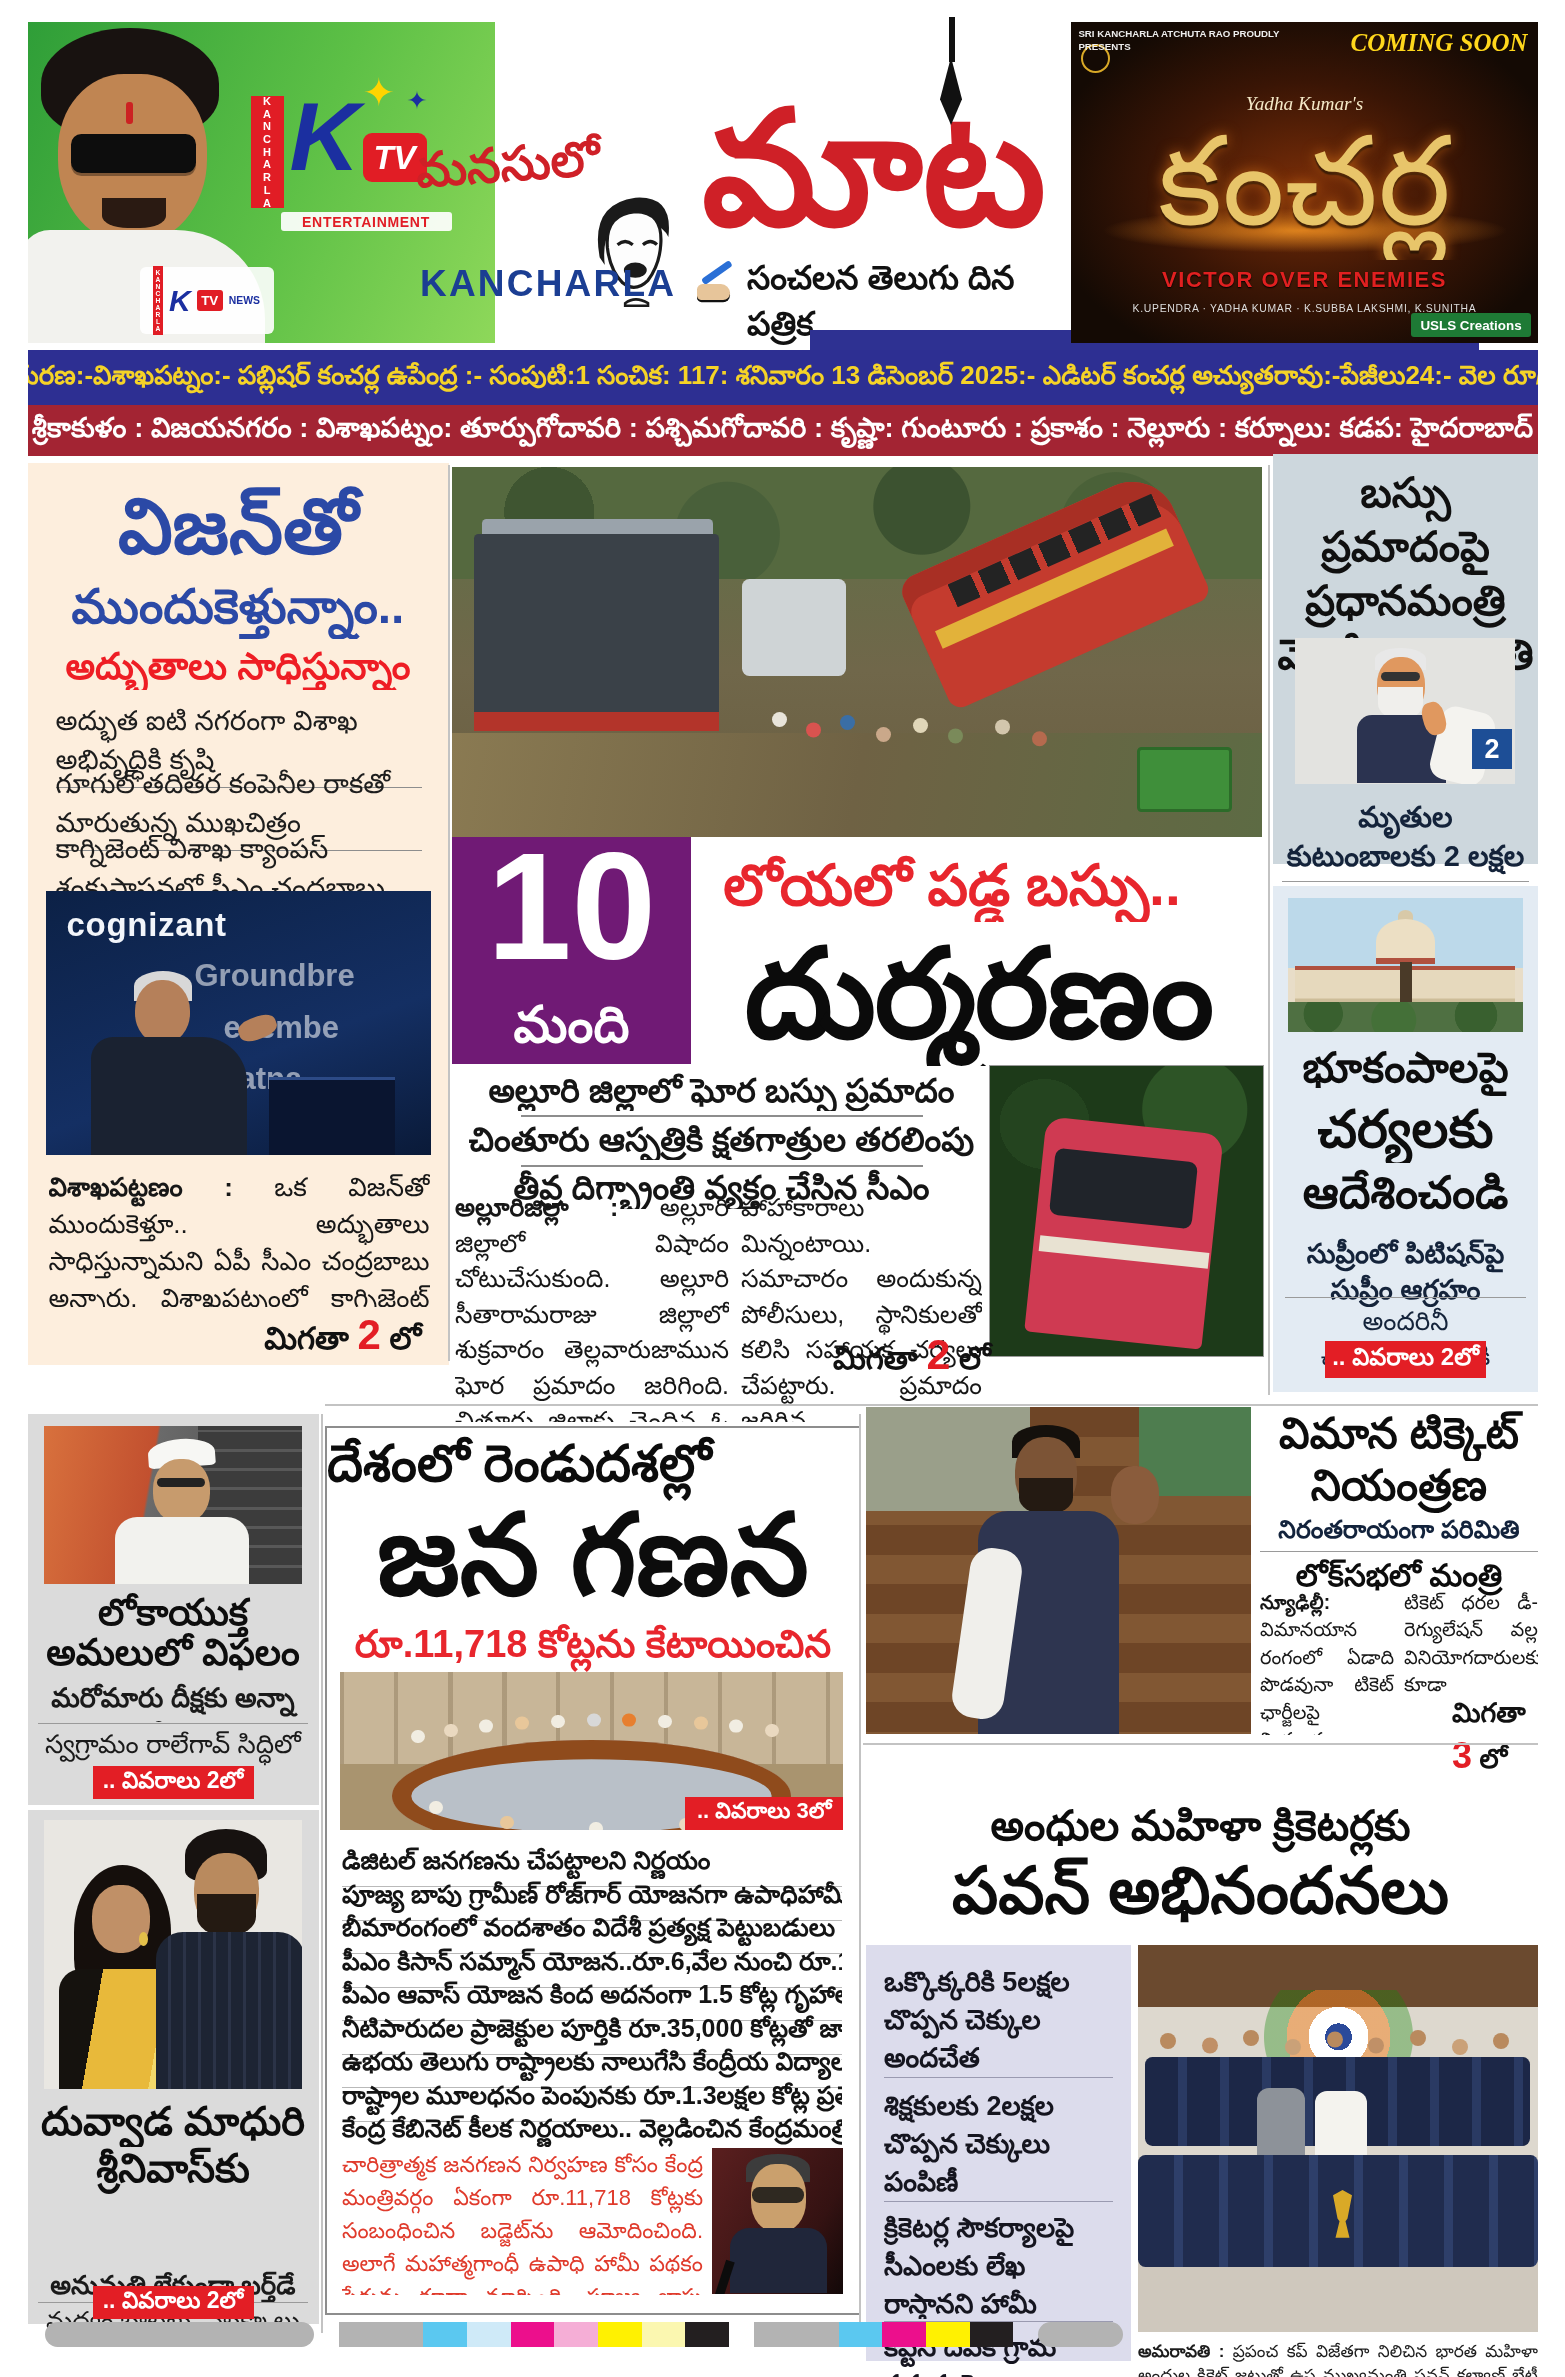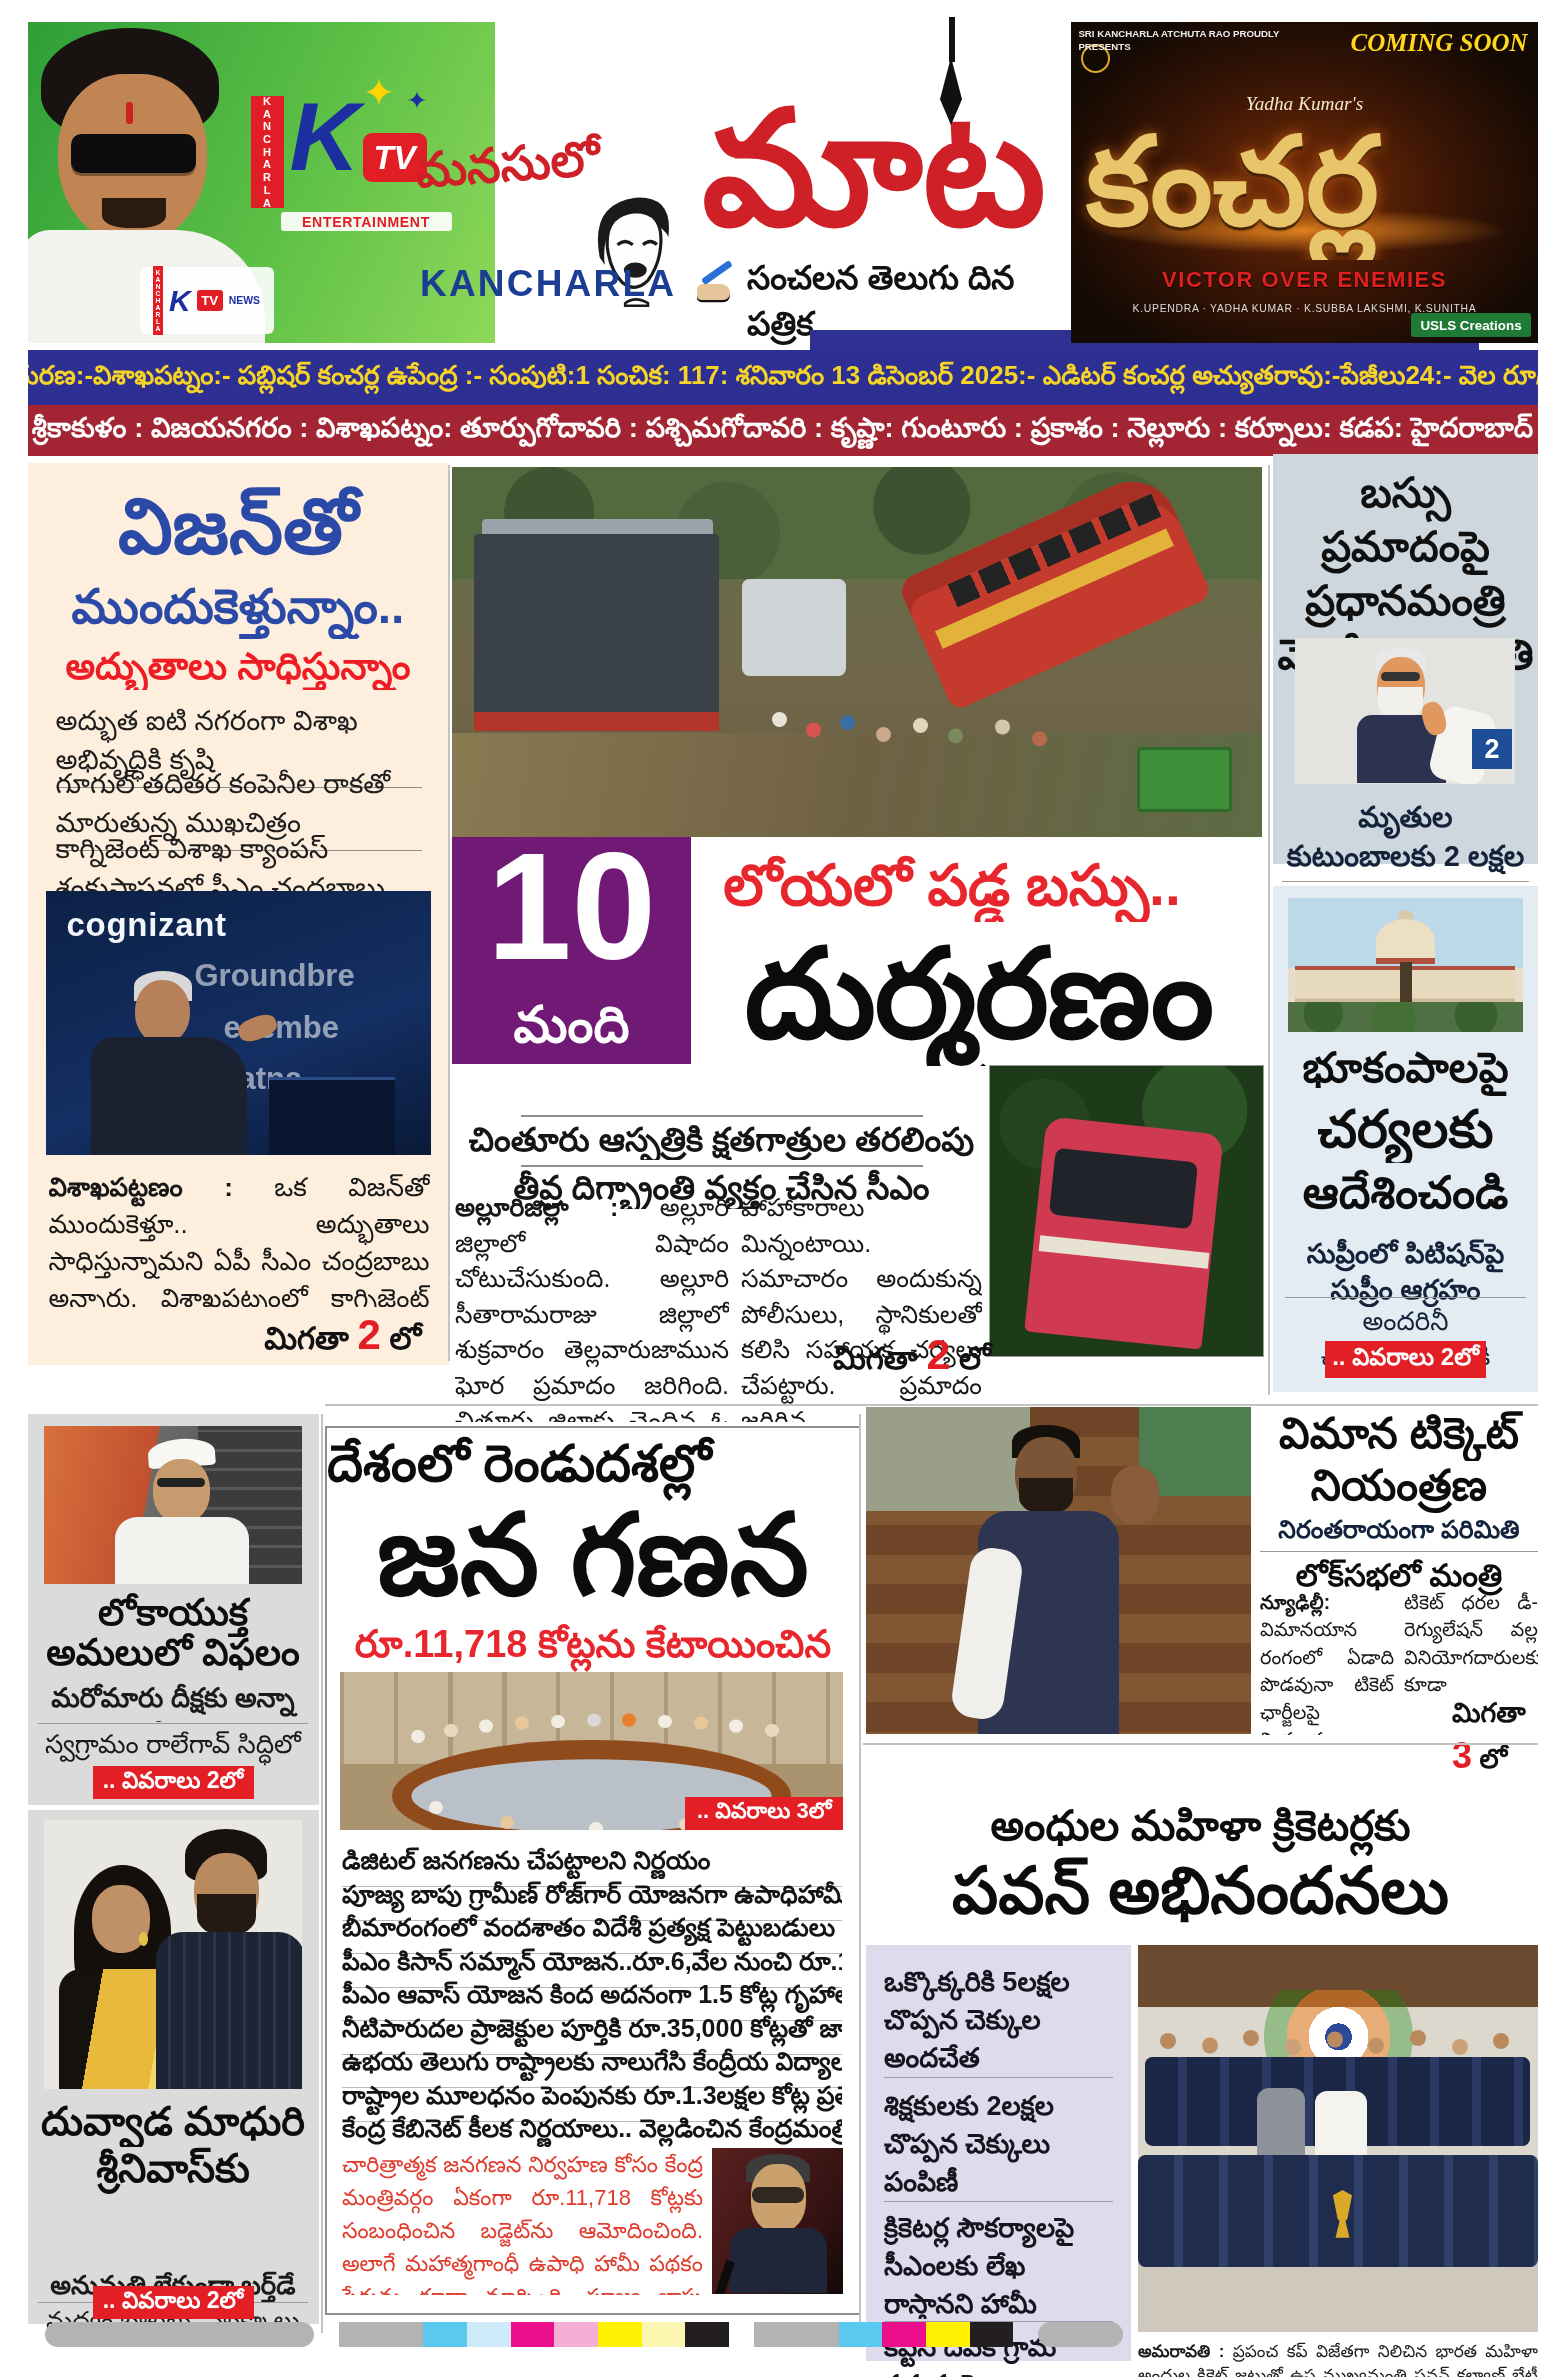--- a/index.html
+++ b/index.html
@@ -48,21 +48,21 @@
   .handpen::before{content:"";position:absolute;left:4.5px;top:3px;width:34px;height:7.4px;background:#2a6fd6;transform:rotate(-35deg);border-radius:3px;}
   .handpen::after{content:"";position:absolute;left:1.5px;top:18px;width:33px;height:16.4px;background:#e7c59a;border-radius:7.4px 12px 9px 6px;box-shadow:0 2.2px 0 #111;}
   .mh-tagline{left:342px;top:232px;width:320px;font-size:33px;font-weight:bold;color:#111;}
   .mh-bar{left:405px;top:303px;width:669px;height:30px;background:#2e3192;}
 
   .poster{left:1071px;top:22px;width:467px;height:321px;background:radial-gradient(ellipse at 50% 52%,#7a2e08 0%,#3a1505 45%,#140a04 80%);overflow:hidden;}
   .po-presents{left:7.4px;top:6px;width:245px;color:#eee;font-size:9.7px;font-weight:bold;line-height:1.3;}
   .po-logo{left:10.4px;top:22px;width:25px;height:25px;border:2.2px solid #d9a927;border-radius:50%;}
   .po-coming{right:10.4px;top:7.4px;width:193px;text-align:right;color:#ffd71c;font-size:25px;font-weight:bold;font-style:italic;font-family:"Liberation Serif",serif;}
   .po-author{left:0;top:71px;width:100%;text-align:center;color:#f5e9c8;font-size:19.3px;font-style:italic;font-family:"Liberation Serif",serif;}
-  .po-title{left:0;top:82px;width:100%;color:#e8c56a;font-size:123px;line-height:156px;font-weight:bold;text-shadow:0 0 13.4px #b35a12,0 3px 1.5px #000;padding-left:15px;}
+  .po-title{left:0;top:82px;width:100%;text-align:center;color:#e8c56a;font-size:123px;line-height:156px;font-weight:normal;text-shadow:0 0 13.4px #b35a12,0 3px 1.5px #000;}
   .po-sub{left:0;top:245px;width:100%;text-align:center;color:#e02020;font-size:22px;font-weight:bold;letter-spacing:1.5px;text-shadow:0 0.7px 1.5px #000;}
   .po-credits{left:0;top:281px;width:100%;text-align:center;color:#ddd;font-size:10.4px;letter-spacing:0.7px;}
   .po-studio{right:7.4px;bottom:6px;background:#1e7a35;color:#fff;font-size:13.4px;font-weight:bold;padding:4.5px 9px;border-radius:3px;}
   .po-flame{left:30px;top:186px;width:408px;height:45px;background:radial-gradient(ellipse,#e2861f 0%,rgba(226,134,31,0) 70%);}
 
   .infobar{left:27.5px;top:350px;width:1510px;height:56px;background:#2d2f92;color:#f5d327;font-weight:bold;font-size:26px;display:flex;align-items:center;justify-content:center;white-space:nowrap;overflow:hidden;}
   .districts{left:27.5px;top:405px;width:1510px;height:51px;background:#a32433;color:#fff;font-weight:bold;font-size:27.5px;display:flex;align-items:center;justify-content:center;white-space:nowrap;overflow:hidden;}
 
   
   .vision{left:27.5px;top:463px;width:421px;height:902px;background:#fdeedd;}
@@ -350,20 +350,21 @@
     <div class="abs acc-crate"></div>
   </div>
 
   <div class="abs tenbox">
     <div class="abs ten-num clip">10</div>
     <div class="abs ten-word clip">మంది</div>
   </div>
   <div class="abs bus-kicker clip">లోయలో పడ్డ బస్సు..</div>
   <div class="abs bus-head clip">దుర్మరణం</div>
 
+  <div class="abs bus-sub clip" style="top:1072px;font-size:33px;height:39px;">అల్లూరి జిల్లాలో  ఘోర బస్సు ప్రమాదం</div>
   <div class="hline" style="left:521px;top:1115px;width:402px;background:#8d8d8d;"></div>
   <div class="abs bus-sub clip" style="top:1121px;font-size:33px;height:39px;">చింతూరు ఆస్పత్రికి క్షతగాత్రుల తరలింపు</div>
   <div class="hline" style="left:521px;top:1165px;width:402px;background:#8d8d8d;"></div>
   <div class="abs bus-sub clip" style="top:1169px;font-size:33px;height:40px;">తీవ్ర దిగ్భ్రాంతి వ్యక్తం  చేసిన సీఎం చంద్రబాబు</div>
 
   <div class="photo bus-closeup">
     <div class="abs bc-bus"></div>
     <div class="abs bc-win"></div>
     <div class="abs bc-band"></div>
   </div>

